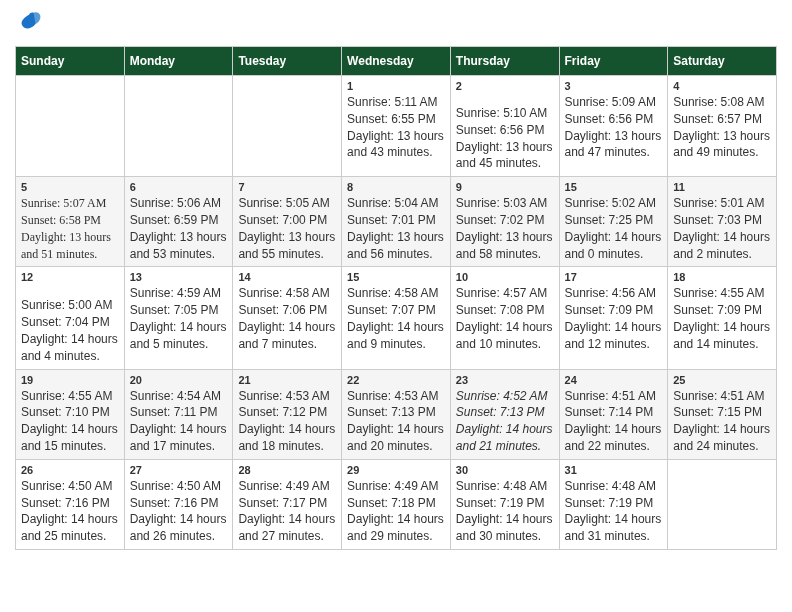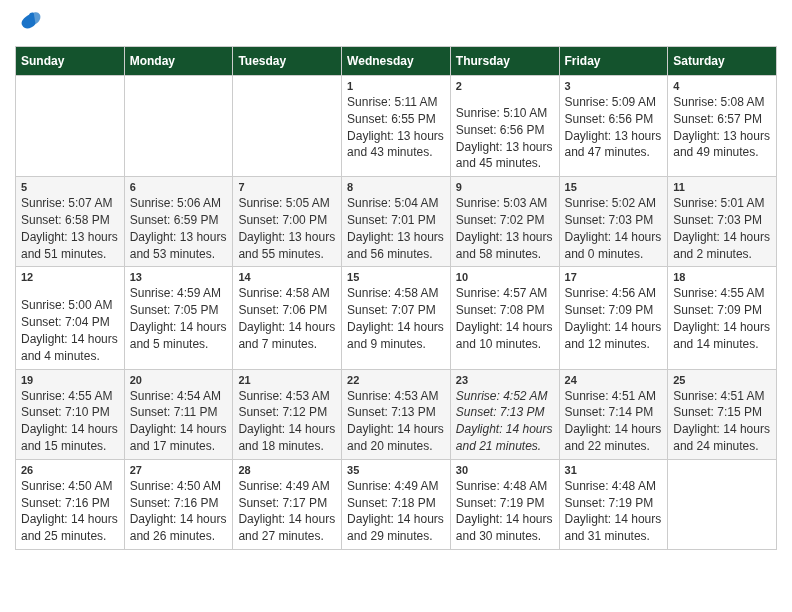--- a/index.html
+++ b/index.html
@@ -155,21 +155,21 @@
             <span class="day-number">4</span>
             <div class="day-info" style="white-space: pre-line;">Sunrise: 5:08 AM
 Sunset: 6:57 PM
 Daylight: 13 hours
 and 49 minutes.</div>
           </td>
         </tr>
         <tr>
           <td>
             <span class="day-number">5</span>
-            <div class="day-info" style="white-space: pre-line;">Sunrise: 5:07 AM
+            <div class="day-info" style="white-space: pre-line; font-family: Liberation Serif, serif;">Sunrise: 5:07 AM
 Sunset: 6:58 PM
 Daylight: 13 hours
 and 51 minutes.</div>
           </td>
           <td>
             <span class="day-number">6</span>
             <div class="day-info" style="white-space: pre-line;">Sunrise: 5:06 AM
 Sunset: 6:59 PM
 Daylight: 13 hours
 and 53 minutes.</div>
@@ -191,21 +191,21 @@
           <td>
             <span class="day-number">9</span>
             <div class="day-info" style="white-space: pre-line;">Sunrise: 5:03 AM
 Sunset: 7:02 PM
 Daylight: 13 hours
 and 58 minutes.</div>
           </td>
           <td>
             <span class="day-number">15</span>
             <div class="day-info" style="white-space: pre-line;">Sunrise: 5:02 AM
-Sunset: 7:03 PM
+Sunset: 7:25 PM
 Daylight: 14 hours
 and 0 minutes.</div>
           </td>
           <td>
             <span class="day-number">11</span>
             <div class="day-info" style="white-space: pre-line;">Sunrise: 5:01 AM
 Sunset: 7:03 PM
 Daylight: 14 hours
 and 2 minutes.</div>
           </td>
@@ -328,21 +328,21 @@
 and 26 minutes.</div>
           </td>
           <td>
             <span class="day-number">28</span>
             <div class="day-info" style="white-space: pre-line;">Sunrise: 4:49 AM
 Sunset: 7:17 PM
 Daylight: 14 hours
 and 27 minutes.</div>
           </td>
           <td>
-            <span class="day-number">35</span>
+            <span class="day-number">29</span>
             <div class="day-info" style="white-space: pre-line;">Sunrise: 4:49 AM
 Sunset: 7:18 PM
 Daylight: 14 hours
 and 29 minutes.</div>
           </td>
           <td>
             <span class="day-number">30</span>
             <div class="day-info" style="white-space: pre-line;">Sunrise: 4:48 AM
 Sunset: 7:19 PM
 Daylight: 14 hours

